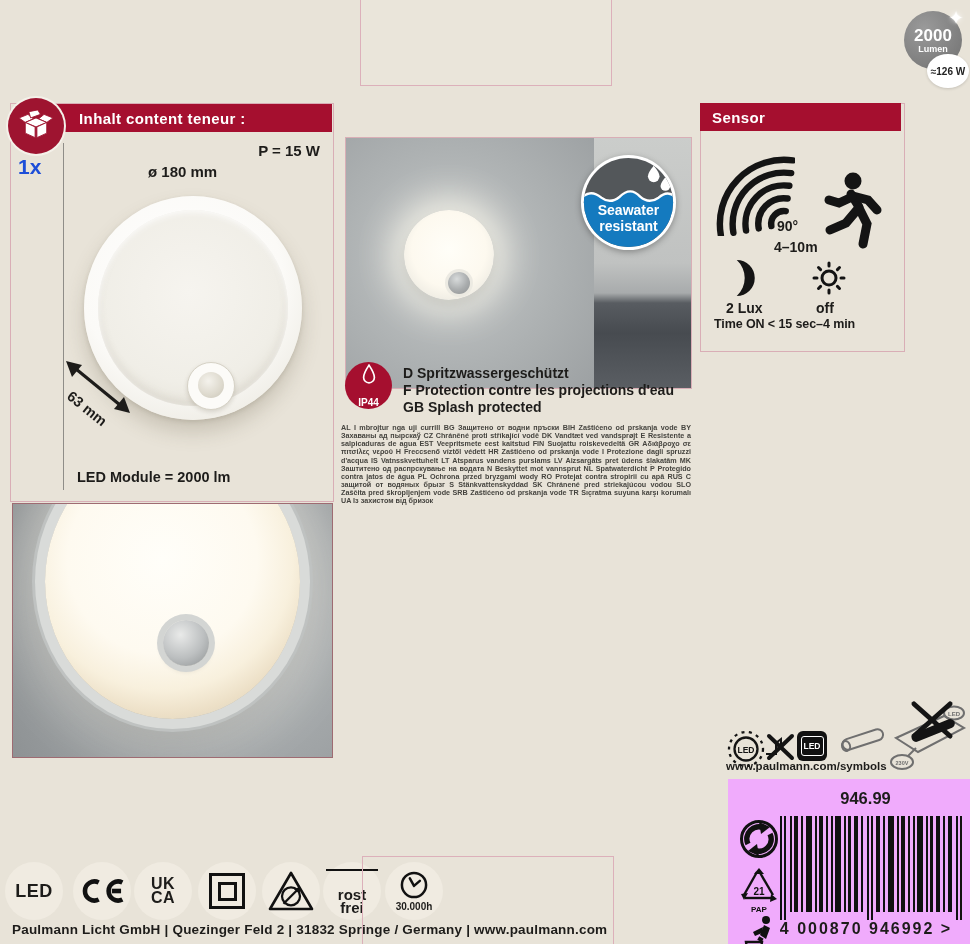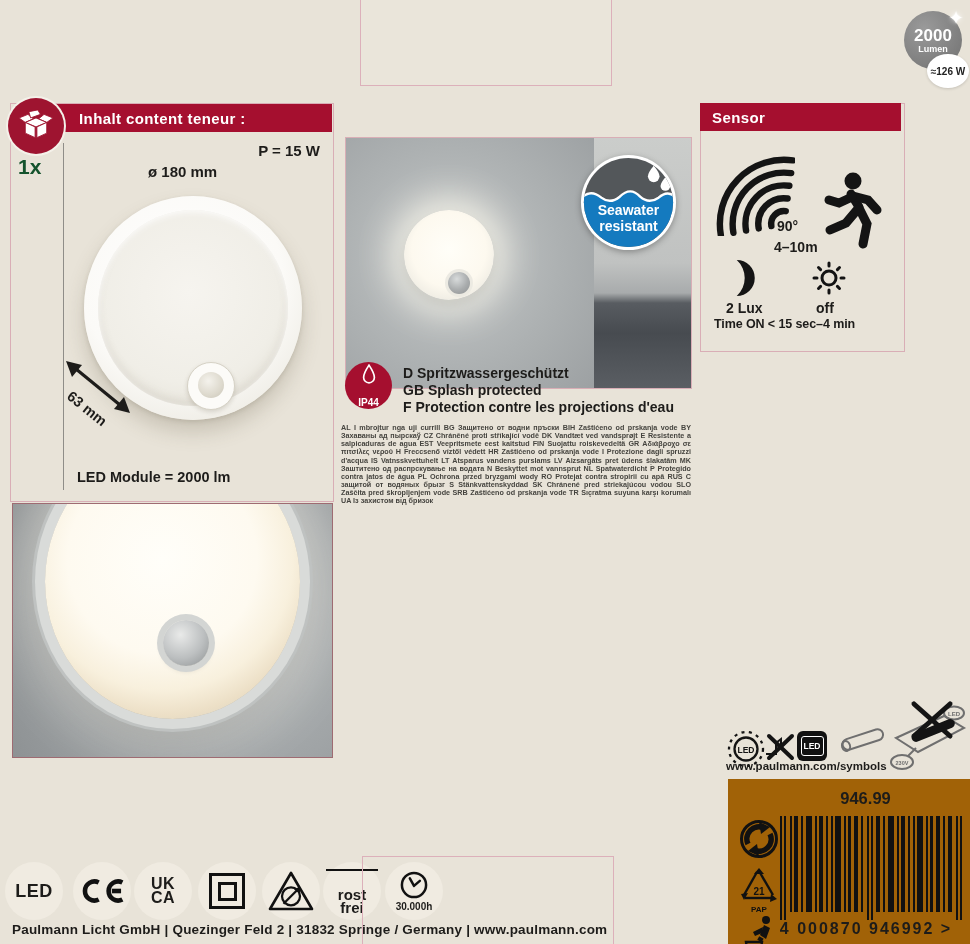--- a/index.html
+++ b/index.html
@@ -18,21 +18,21 @@
     text-shadow:0 0 6px #fff,0 0 2px #fff;}
   .watt-circle{left:927px;top:54px;width:42px;height:34px;border-radius:50%;background:#fff;
     display:flex;align-items:center;justify-content:center;font-size:10px;font-weight:bold;color:#222;
     box-shadow:0 1px 3px rgba(0,0,0,.15);}
   
   .content-box{left:10px;top:103px;width:322px;height:397px;border:1px solid #d9aeb6;}
   .red-bar{background:#a50f2f;color:#fff;display:flex;align-items:center;font-weight:bold;font-size:15px;letter-spacing:.4px;}
   .content-header{left:35px;top:104px;width:297px;height:28px;padding-left:44px;box-sizing:border-box;}
   .box-badge{left:8px;top:98px;width:56px;height:56px;border-radius:50%;background:#9e1430;
     display:flex;align-items:center;justify-content:center;box-shadow:0 0 0 2px #f4f1e9;}
-  .qty{left:18px;top:155px;font-size:21px;font-weight:bold;color:#14532d;}
+  .qty{left:18px;top:155px;font-size:21px;font-weight:bold;color:#1d4ed8;}
   .v-divider{left:63px;top:143px;width:1px;height:347px;background:#8f8d88;}
   .power-label{left:232px;top:142px;width:88px;text-align:right;font-size:15px;font-weight:bold;}
   .dia-label{left:148px;top:163px;font-size:15px;font-weight:bold;}
   .lamp-outer{left:84px;top:196px;width:218px;height:224px;border-radius:50%;
     background:radial-gradient(circle at 45% 38%,#ffffff 0%,#fbfaf7 55%,#efede6 80%,#e2dfd5 100%);
     box-shadow:0 12px 20px rgba(90,80,60,.22),0 2px 4px rgba(90,80,60,.15);}
   .lamp-inner{left:14px;top:14px;right:14px;bottom:14px;border-radius:50%;
     background:radial-gradient(circle at 48% 42%,#f6f4ef 0%,#f0eee7 60%,#e3e0d6 92%);
     box-shadow:inset 0 2px 6px rgba(255,255,255,.9),inset 0 -4px 8px rgba(120,110,90,.15);}
   .sensor-knob{left:103px;top:166px;width:46px;height:46px;border-radius:50%;background:#fcfbf8;
@@ -69,21 +69,21 @@
     background:radial-gradient(circle at 46% 42%,#fffef9 0%,#fefaf0 45%,#f8f0dd 62%,#ecdfc6 74%,#ddd5c2 82%,#c9c8bf 90%,#bdbfba 100%);
     box-shadow:0 0 0 10px #d9dbd9,0 0 0 13px #bfc2c1,0 0 55px 20px rgba(255,252,240,.55),0 16px 32px rgba(30,32,34,.3);}
   .photo2-dome{left:150px;top:116px;width:46px;height:46px;border-radius:50%;
     background:radial-gradient(circle at 38% 32%,#e9eae9,#bcbfc0 55%,#8d9192);box-shadow:0 0 0 6px #d3d5d3,0 3px 6px rgba(40,42,44,.35);}
   
   .symbols-url{left:726px;top:760px;font-size:11.5px;font-weight:bold;}
   .led-box-icon{left:797px;top:731px;width:30px;height:30px;background:#111;border-radius:6px;
     display:flex;align-items:center;justify-content:center;}
   .led-box-icon span{color:#fff;font-size:8.5px;font-weight:bold;border:1.5px solid #fff;border-radius:3px;padding:4px 2px;}
   
-  .white-box{left:728px;top:779px;width:242px;height:165px;background:#a16207;}
+  .white-box{left:728px;top:779px;width:242px;height:165px;background:#f0abfc;}
   .item-number{left:40px;top:10px;width:195px;text-align:center;font-size:16.5px;font-weight:bold;}
   .barcode-digits{left:38px;top:141px;width:200px;text-align:center;font-size:16px;font-weight:bold;letter-spacing:2px;white-space:nowrap;}
   
   .cert-circle{top:862px;width:58px;height:58px;border-radius:50%;background:#f0ebe1;
     display:flex;flex-direction:column;align-items:center;justify-content:center;}
   .cert-led{font-size:18px;font-weight:bold;letter-spacing:.5px;}
   .ukca{font-size:16px;font-weight:bold;line-height:14px;text-align:center;letter-spacing:.5px;}
   .dsq-outer{width:30px;height:30px;border:3.5px solid #111;display:flex;align-items:center;justify-content:center;}
   .dsq-inner{width:13px;height:13px;border:3.5px solid #111;}
   .rostfrei{font-size:15px;font-weight:bold;line-height:13px;text-align:center;border-top:2.5px solid #111;padding-top:17px;width:52px;}
@@ -205,22 +205,22 @@
 <div class="abs stext" style="left:714px;top:317px;font-size:12.5px;letter-spacing:-.1px;">Time ON &lt; 15 sec–4 min</div>
 
 <div class="abs ip-badge">
   <svg width="16" height="20" viewBox="0 0 20 26">
     <path d="M10 1.5 C10 1.5 3 12 3 17.5 A7 7 0 0 0 17 17.5 C17 12 10 1.5 10 1.5 Z" fill="none" stroke="#ffffff" stroke-width="2.2"></path>
   </svg>
   <span class="ip-badge-label">IP44</span>
 </div>
 <div class="abs ip-lines">
   <div><span>D</span> <span>Spritzwassergeschützt</span></div>
+  <div><span>F</span> <span>Protection contre les projections d'eau</span></div>
   <div><span>GB</span> <span>Splash protected</span></div>
-  <div><span>F</span> <span>Protection contre les projections d'eau</span></div>
 </div>
 <div class="abs multilingual">AL I mbrojtur nga uji currill BG Защитено от водни пръски BIH Zaštićeno od prskanja vode BY Захаваны ад пырскаў CZ Chráněné proti stříkající vodě DK Vandtæt ved vandsprøjt E Resistente a salpicaduras de agua EST Veepritsmete eest kaitstud FIN Suojattu roiskevedeltä GR Αδιάβροχο σε πιτσίλες νερού H Freccsenő víztől védett HR Zaštićeno od prskanja vode I Protezione dagli spruzzi d'acqua IS Vatnsskvettuhelt LT Atsparus vandens purslams LV Aizsargāts pret ūdens šļakatām MK Заштитено од распрскување на водата N Beskyttet mot vannsprut NL Spatwaterdicht P Protegido contra jatos de água PL Ochrona przed bryzgami wody RO Protejat contra stropirii cu apă RUS С защитой от водяных брызг S Stänkvattenskyddad SK Chránené pred striekajúcou vodou SLO Zaščita pred škropljenjem vode SRB Zaštićeno od prskanja vode TR Sıçratma suyuna karşı korumalı UA Із захистом від бризок</div>
 
 <div class="abs photo2">
   <div class="abs photo2-disc"></div>
   <div class="abs photo2-dome"></div>
 </div>
 
 <svg class="abs" style="left:724px;top:727px;" width="44" height="44" viewBox="0 0 44 44">
   <circle cx="22" cy="22" r="17" fill="none" stroke="#141414" stroke-width="2.3" stroke-dasharray="3 4.5"></circle>

